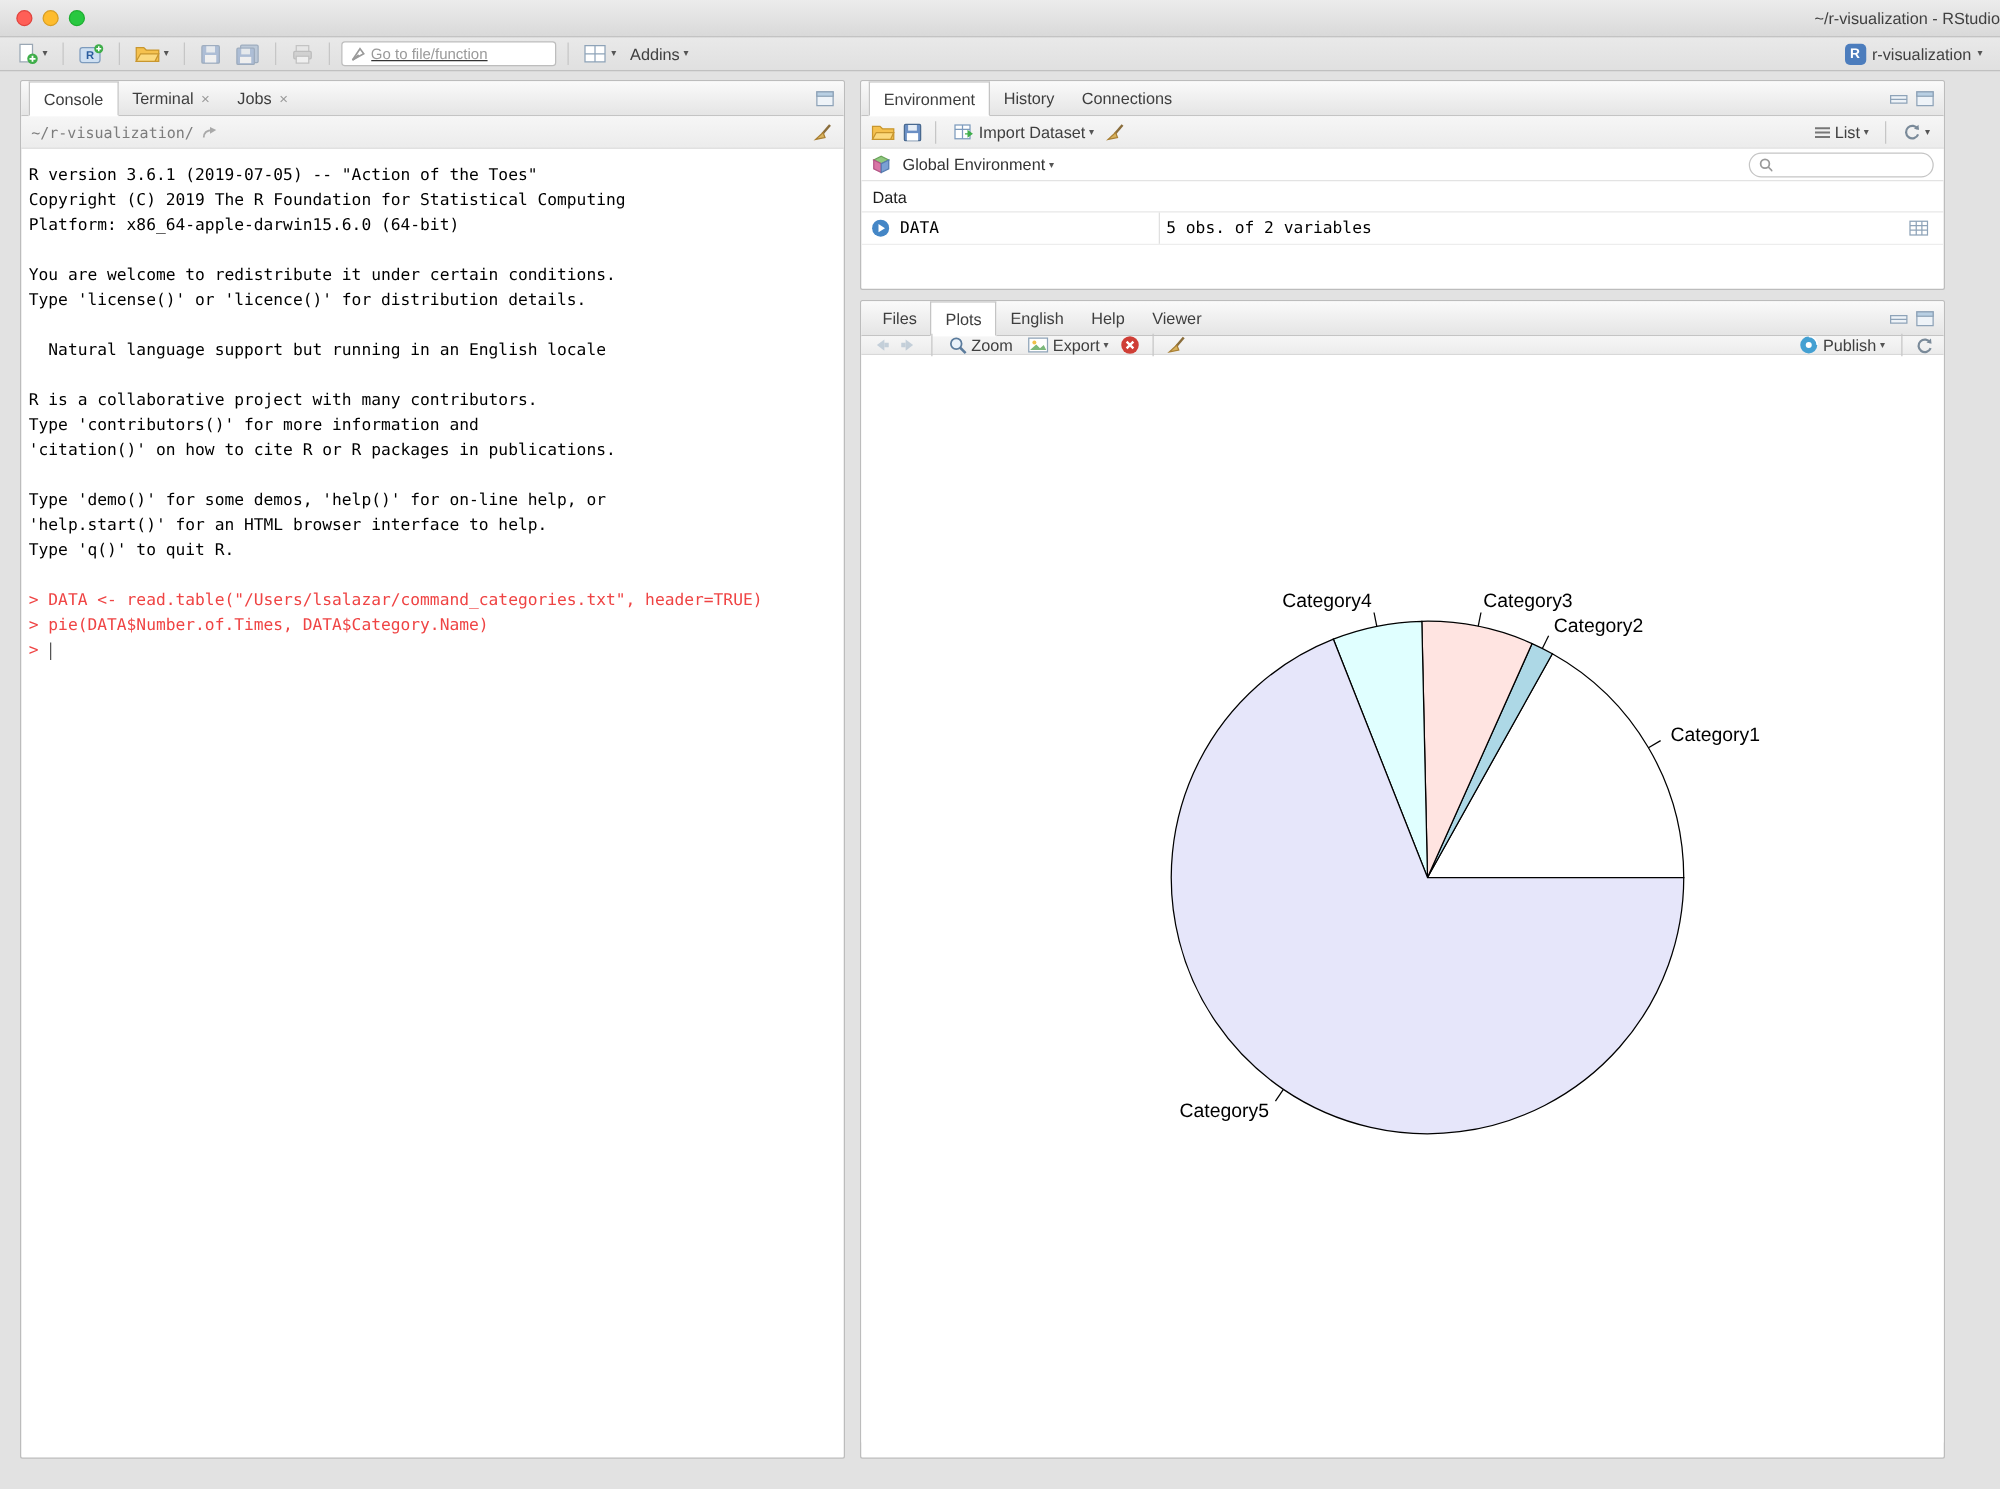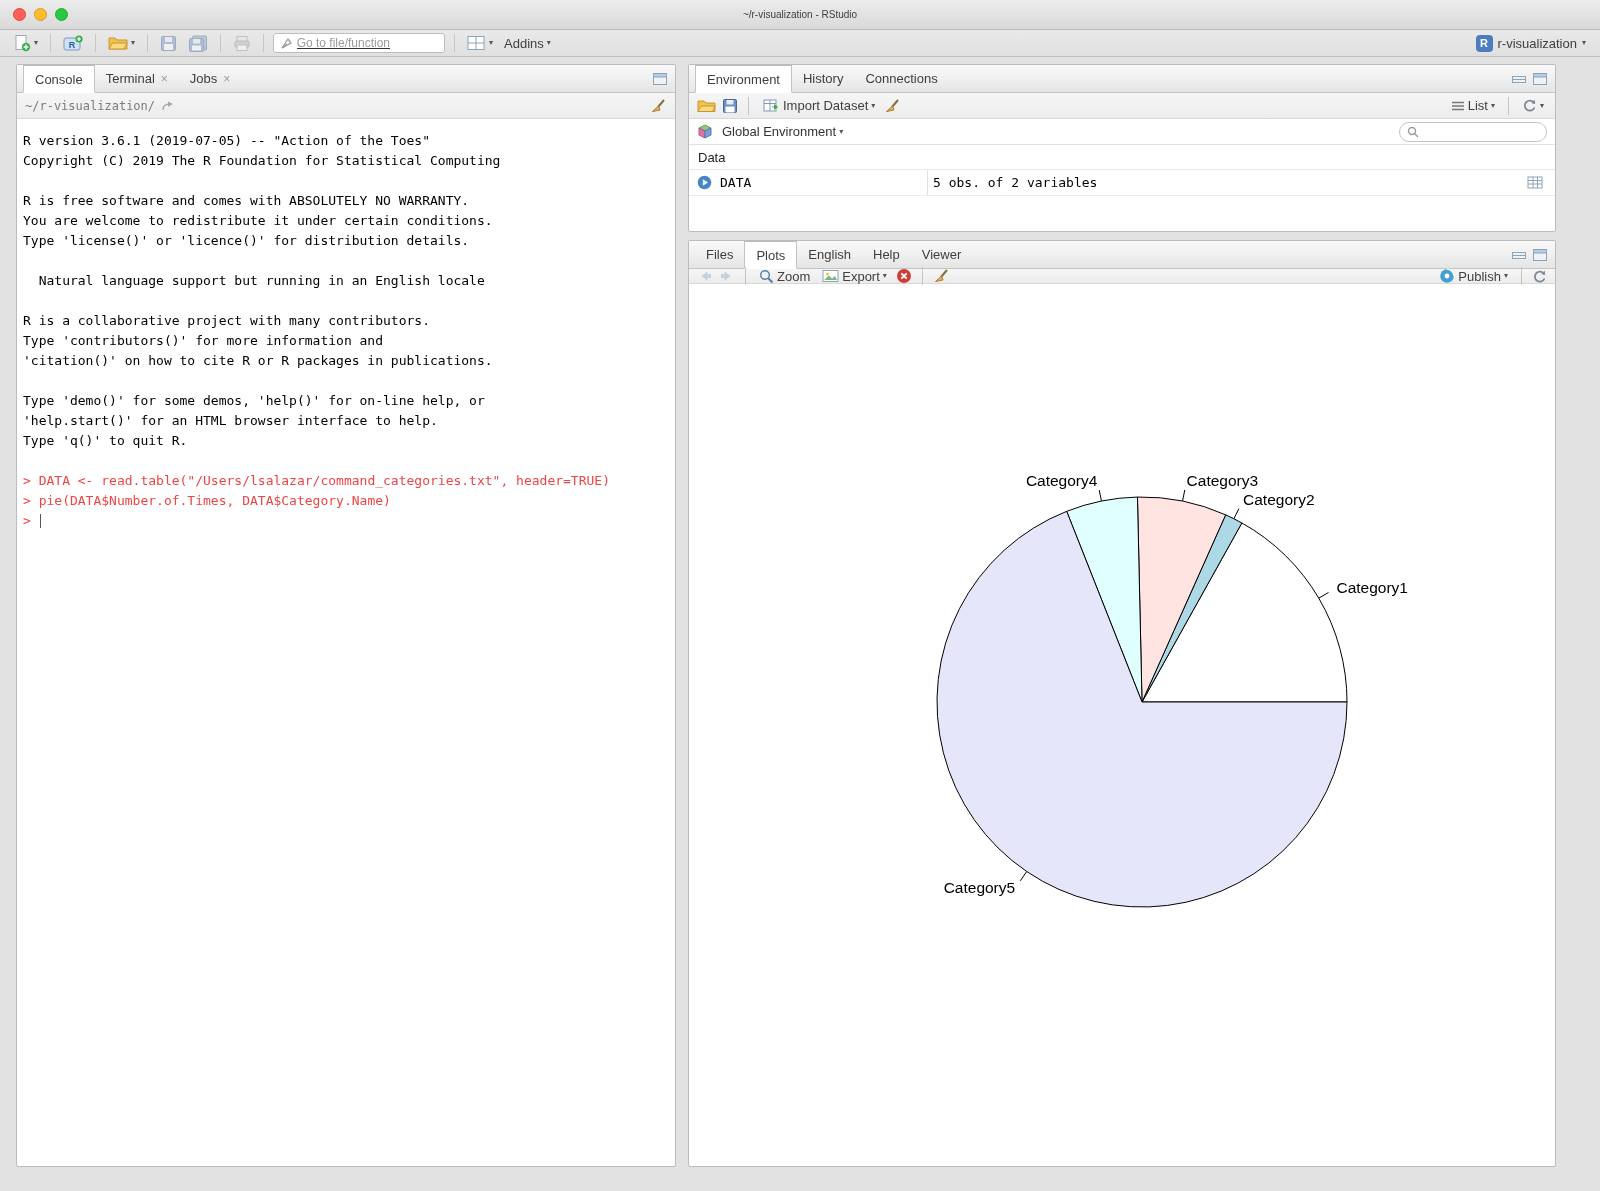--- a/index.html
+++ b/index.html
@@ -17,21 +17,21 @@
     position:absolute; top:0; left:0; right:0; height:30px;
     background:linear-gradient(#ececec,#d9d9d9);
     border-bottom:1px solid #b9b9b9;
     display:flex; align-items:center;
   }
   .traffic-lights { position:absolute; left:13px; top:0; bottom:0; display:flex; align-items:center; gap:8px; }
   .tl { width:13px; height:13px; border-radius:50%; }
   .tl.red    { background:#ff5f57; border:1px solid #e0443e; }
   .tl.yellow { background:#febc2e; border:1px solid #d89e24; }
   .tl.green  { background:#28c840; border:1px solid #1eae31; }
-  .wtitle { flex:1; text-align:center; font-size:10px; color:#3f3f3f; }
+  .wtitle { flex:1; text-align:right; font-size:13px; color:#3f3f3f; }
 
   .main-toolbar {
     position:absolute; top:30px; left:0; right:0; height:27px;
     background:linear-gradient(#e9e9e9,#e0e0e0);
     border-bottom:1px solid #c0c0c0;
     display:flex; align-items:center; padding:0 10px; gap:5px;
   }
   .tb-sep { width:1px; height:18px; background:#c6c6c6; margin:0 4px; }
   .tb-btn { display:flex; align-items:center; gap:3px; padding:1px 3px; border-radius:3px; }
   .caret { font-size:8px; color:#555; line-height:1; }
@@ -238,22 +238,22 @@
       </svg>
     <span class="spacer"></span>
     <svg class="icon" width="17" height="16">
         <line x1="14" y1="2" x2="8" y2="9" stroke="#8a6d3b" stroke-width="2"></line>
         <path d="M8.5 8 L2.5 13.5 L10 12 Z" fill="#d9b35e" stroke="#a97f33"></path>
       </svg>
   </div>
   <div class="console-body">
       <div class="console-line output">R version 3.6.1 (2019-07-05) -- "Action of the Toes"</div>
       <div class="console-line output">Copyright (C) 2019 The R Foundation for Statistical Computing</div>
+      <div class="console-line output">Platform: x86_64-apple-darwin15.6.0 (64-bit)</div>
       <div class="console-line output">&nbsp;</div>
-      <div class="console-line output">R is free software and comes with ABSOLUTELY NO WARRANTY.</div>
       <div class="console-line output">You are welcome to redistribute it under certain conditions.</div>
       <div class="console-line output">Type 'license()' or 'licence()' for distribution details.</div>
       <div class="console-line output">&nbsp;</div>
       <div class="console-line output">  Natural language support but running in an English locale</div>
       <div class="console-line output">&nbsp;</div>
       <div class="console-line output">R is a collaborative project with many contributors.</div>
       <div class="console-line output">Type 'contributors()' for more information and</div>
       <div class="console-line output">'citation()' on how to cite R or R packages in publications.</div>
       <div class="console-line output">&nbsp;</div>
       <div class="console-line output">Type 'demo()' for some demos, 'help()' for on-line help, or</div>

